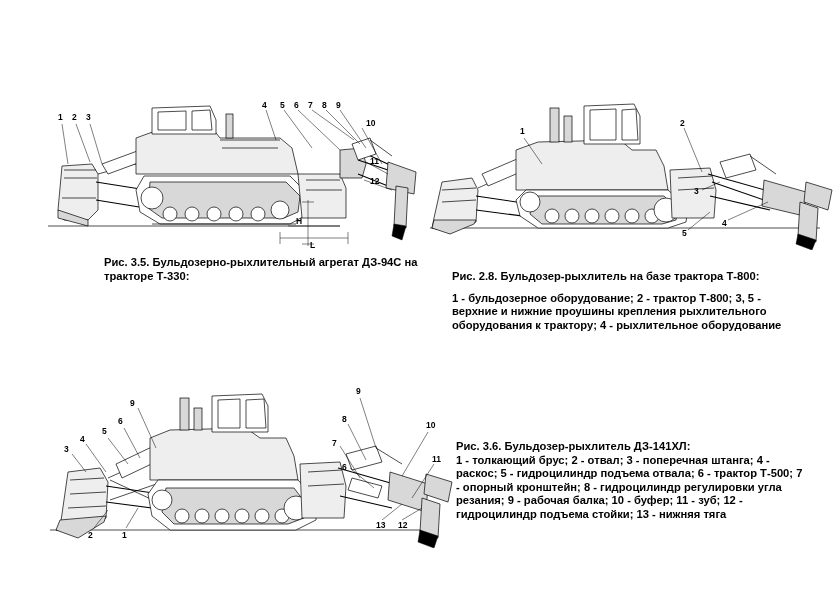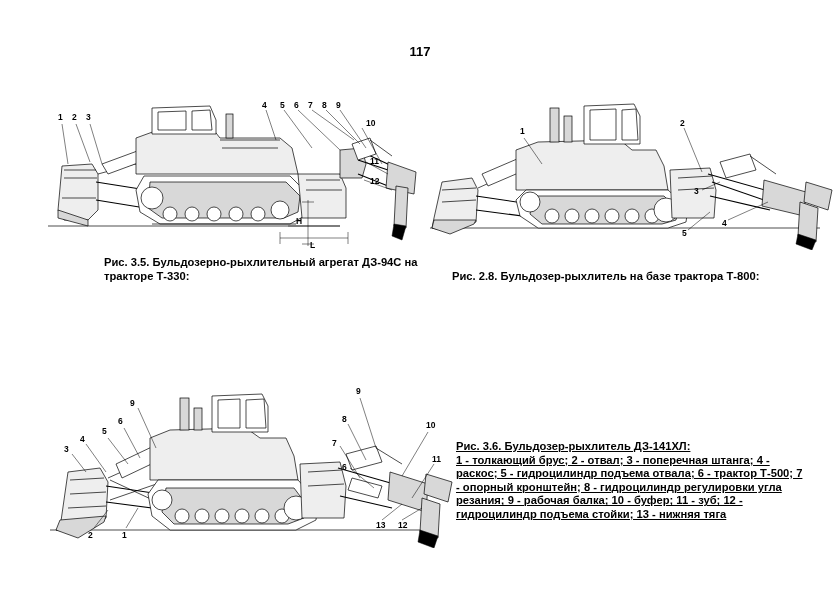--- a/index.html
+++ b/index.html
@@ -60,21 +60,20 @@
   .fillgray { fill: #d8d8d8; stroke: #000; stroke-width: 0.7; }
   .filllight { fill: #eeeeee; stroke: #000; stroke-width: 0.7; }
   .fillwhite { fill: #ffffff; stroke: #000; stroke-width: 0.7; }
   .fillblack { fill: #000000; stroke: #000; stroke-width: 0.5; }
 </style>
 </head>
 <body>
 
 <div class="page">
 
-  <div class="page-number">117</div>
 
   <div class="fig" style="left:40px; top:78px; width:380px; height:170px;">
     <svg width="380" height="170" viewBox="0 0 380 170">
 
       <line class="ln" x1="8" y1="148" x2="300" y2="148"></line>
 
       <path class="filllight" d="M22 88 L52 86 L58 96 L58 132 L48 142 L24 142 L18 132 Z"></path>
       <path class="ln" d="M24 92 L56 92 M24 100 L57 100 M22 120 L56 120"></path>
       <path class="fillgray" d="M18 132 L48 142 L48 148 L18 140 Z"></path>
 
@@ -233,20 +232,21 @@
       <text class="lbl" x="260" y="56">2</text>
       <text class="lbl" x="274" y="124">3</text>
       <text class="lbl" x="302" y="156">4</text>
       <text class="lbl" x="262" y="166">5</text>
     </svg>
   </div>
 
   <div class="caption" style="left:452px; top:270px; width:350px;">
     <span class="title">Рис. 2.8. Бульдозер-рыхлитель на базе трактора Т-800:</span>
     <span class="gap"></span>
+    <span class="body">1 - бульдозерное оборудование; 2 - трактор Т-800; 3, 5 - верхние и нижние проушины крепления рыхлительного оборудования к трактору; 4 - рыхлительное оборудование</span>
   </div>
 
   <div class="fig" style="left:30px; top:368px; width:430px; height:180px;">
     <svg width="430" height="180" viewBox="0 0 430 180">
 
       <line class="ln" x1="20" y1="162" x2="400" y2="162"></line>
 
       <path class="filllight" d="M30 160 L38 104 L70 100 L78 114 L76 150 L48 166 L26 162 Z"></path>
       <path class="ln" d="M40 112 L74 110 M40 126 L76 124 M38 140 L76 138"></path>
       <path class="fillgray" d="M26 162 L48 170 L74 154 L76 148 L30 152 Z"></path>
@@ -324,18 +324,18 @@
       <text class="lbl" x="312" y="54">8</text>
       <text class="lbl" x="302" y="78">7</text>
       <text class="lbl" x="312" y="102">6</text>
       <text class="lbl" x="396" y="60">10</text>
       <text class="lbl" x="402" y="94">11</text>
       <text class="lbl" x="368" y="160">12</text>
       <text class="lbl" x="346" y="160">13</text>
     </svg>
   </div>
 
-  <div class="caption" style="left:456px; top:440px; width:350px;text-decoration:underline;">
+  <div class="caption" style="left:456px; top:440px; width:350px;">
     <span class="title">Рис. 3.6. Бульдозер-рыхлитель ДЗ-141ХЛ:</span>
     <span class="body">1 - толкающий брус; 2 - отвал; 3 - поперечная штанга; 4 - раскос; 5 - гидроцилиндр подъема отвала; 6 - трактор Т-500; 7 - опорный кронштейн; 8 - гидроцилиндр регулировки угла резания; 9 - рабочая балка; 10 - буфер; 11 - зуб; 12 -  гидроцилиндр подъема стойки; 13 - нижняя тяга</span>
   </div>
 
 </div>
 
 </body></html>

